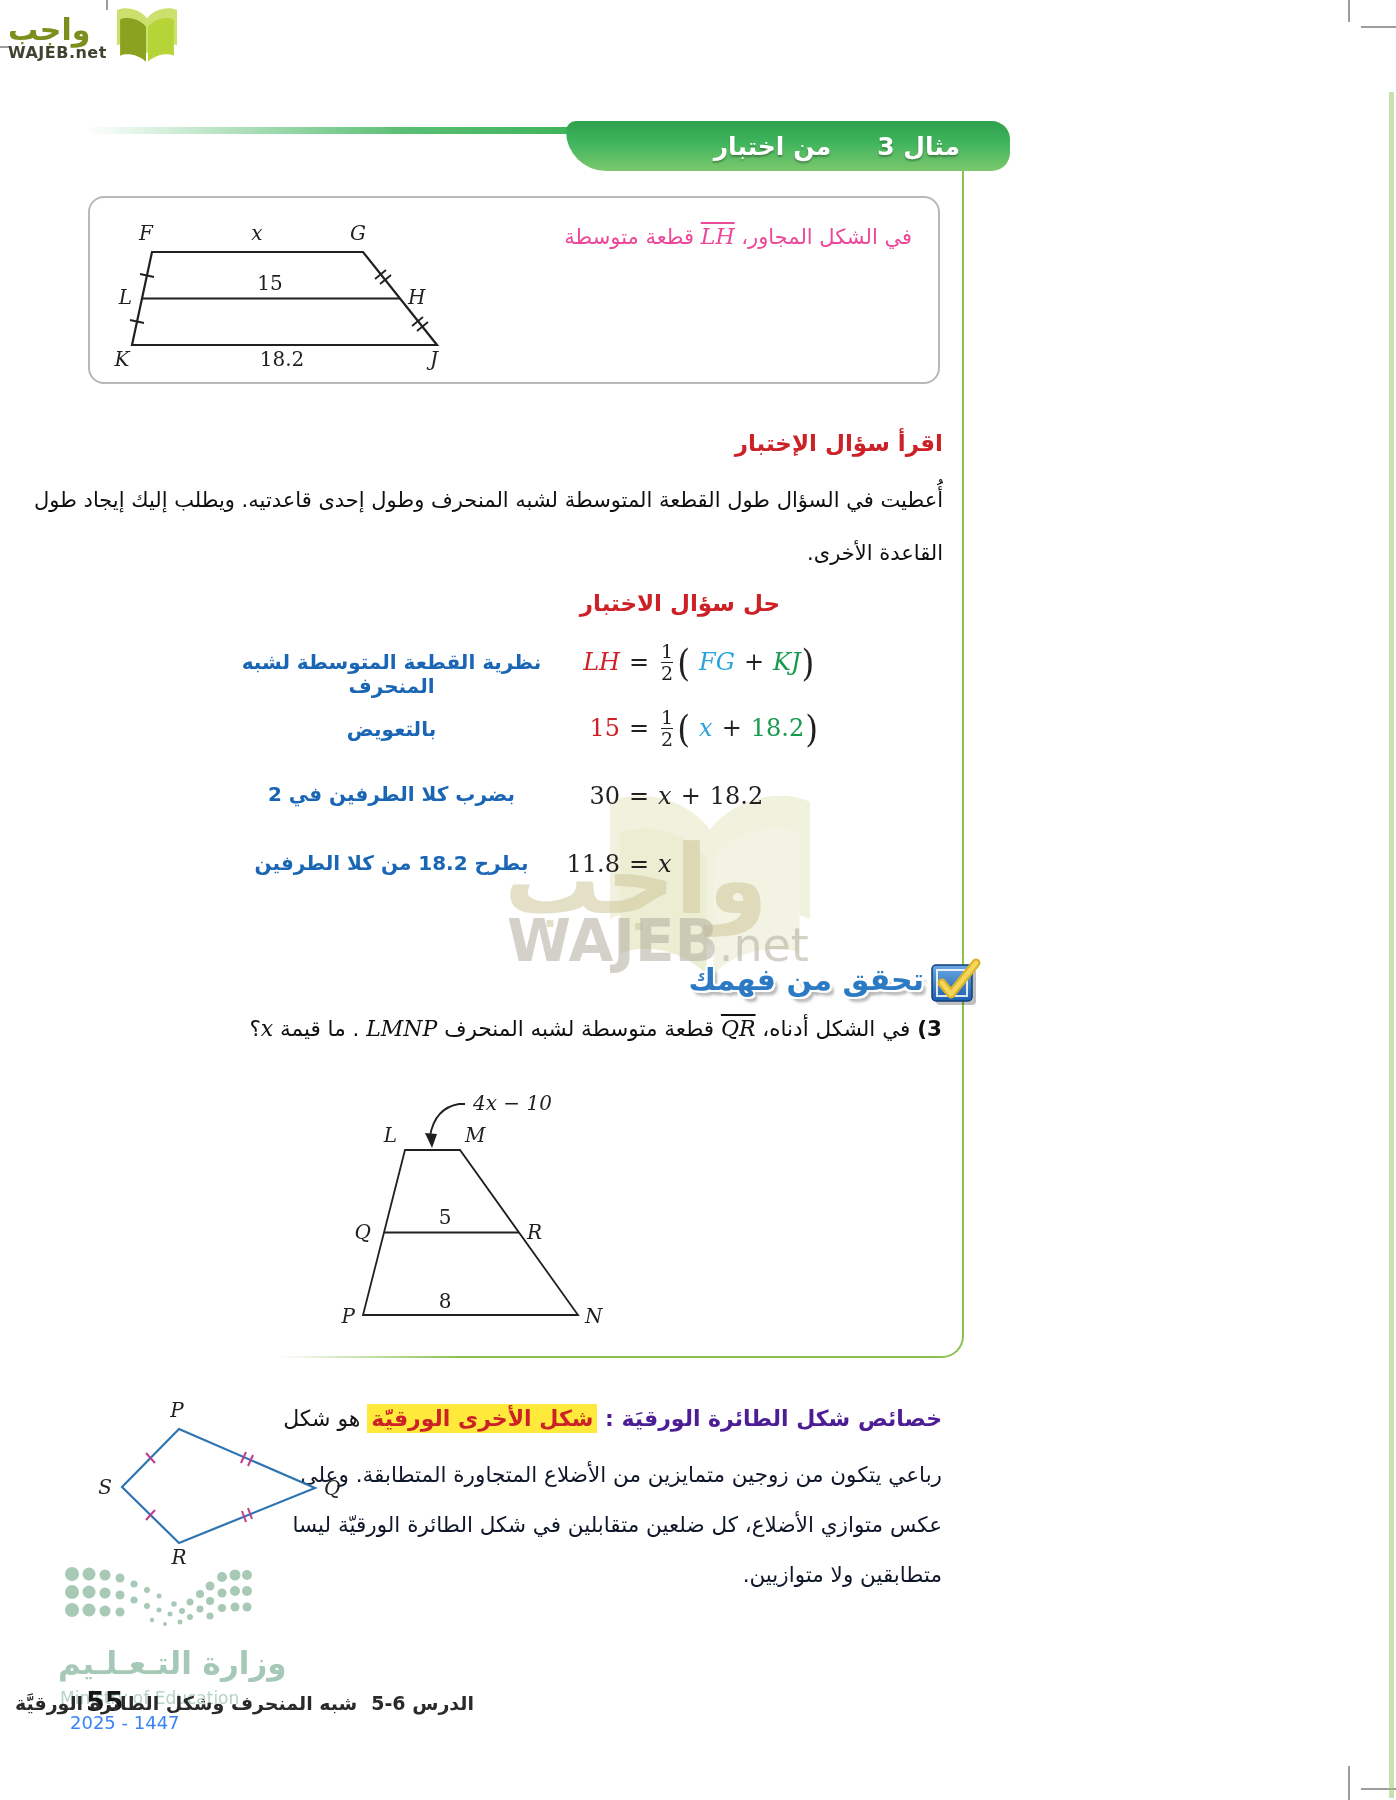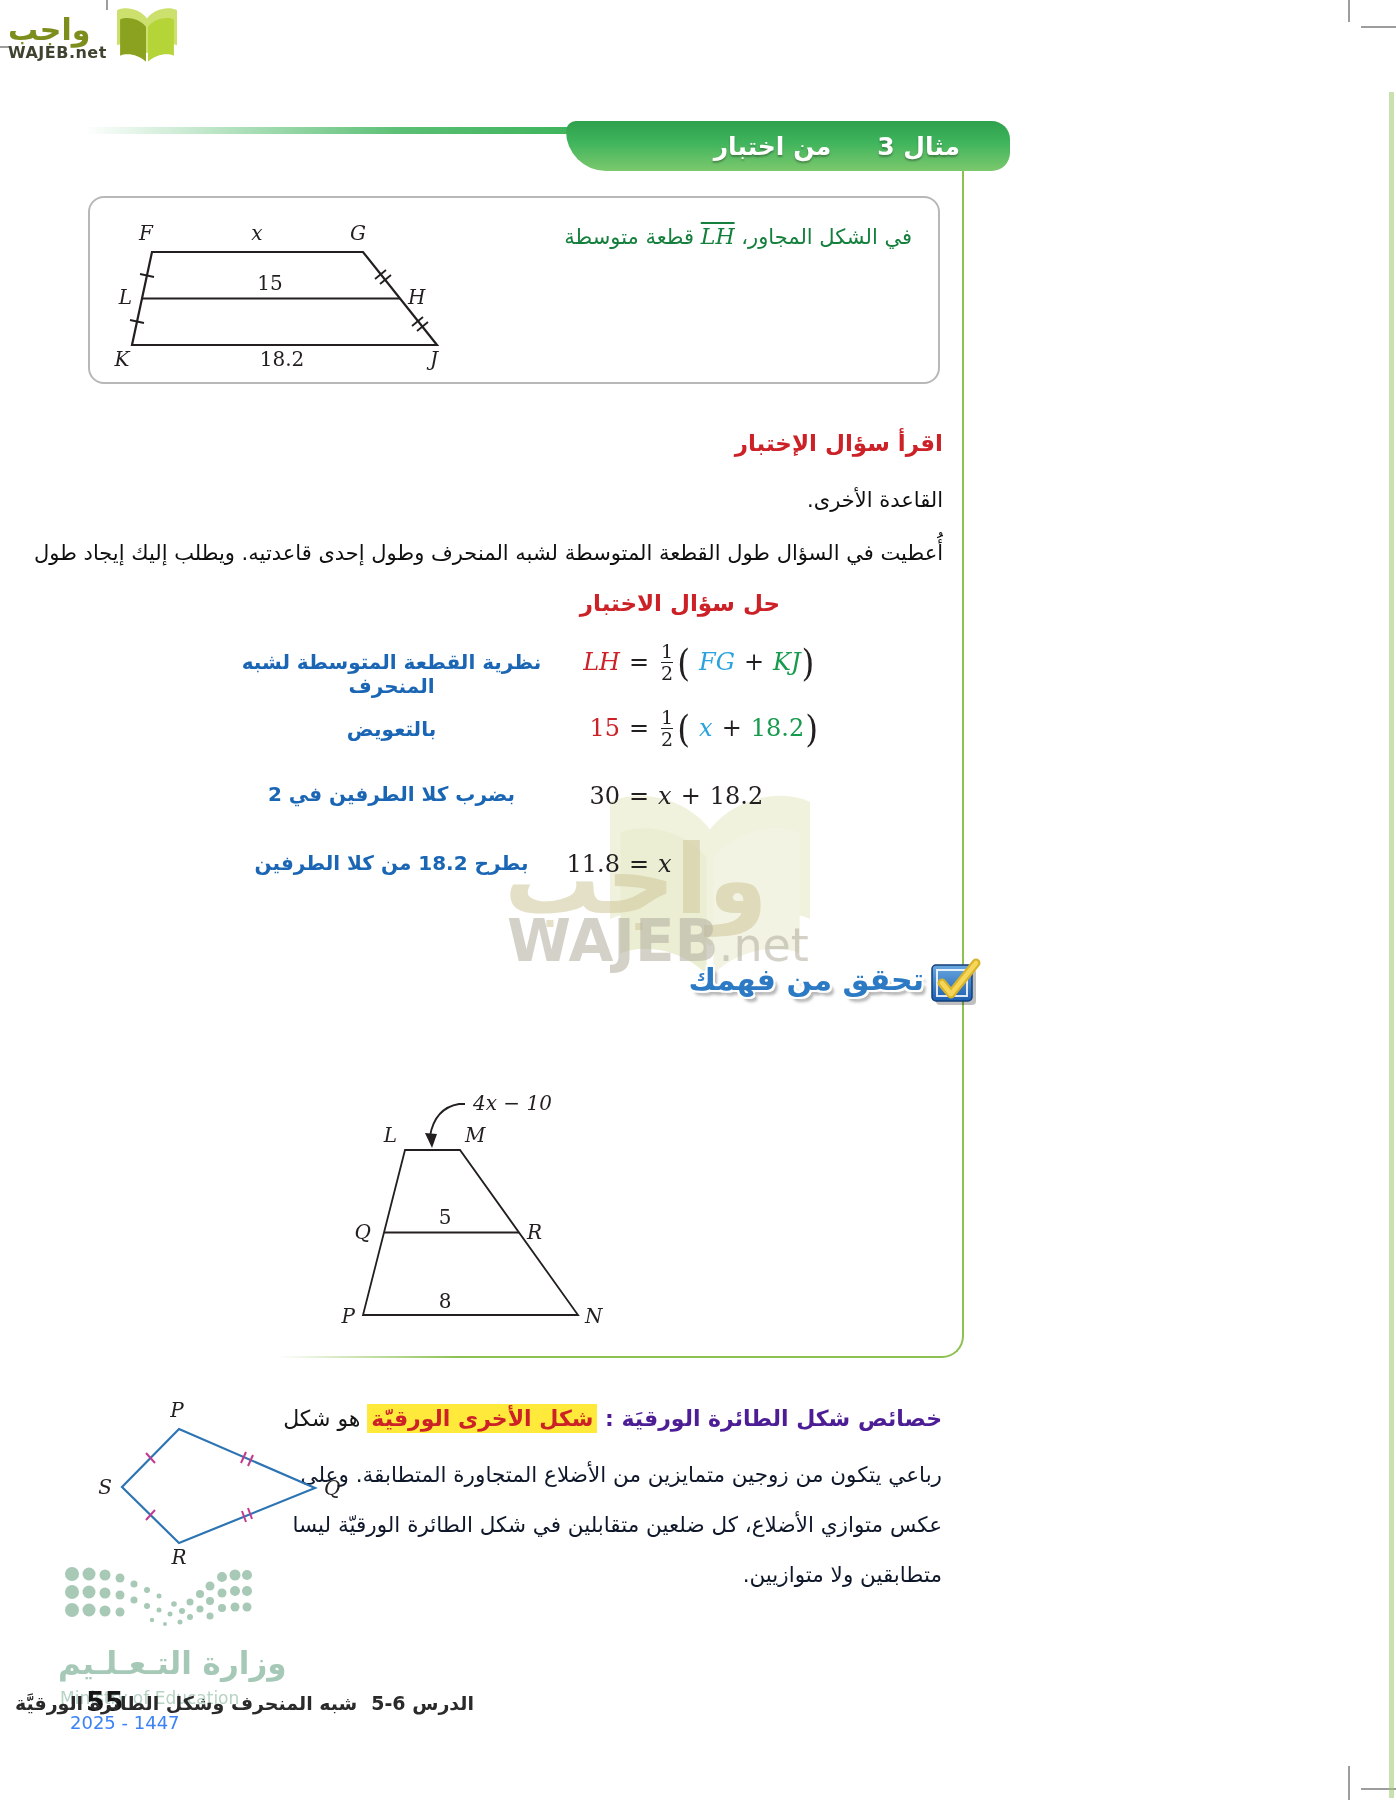--- a/index.html
+++ b/index.html
@@ -33,21 +33,21 @@
          background:linear-gradient(90deg,rgba(62,180,92,0) 0%,rgba(62,180,92,.85) 65%,#3eb45c 100%);}
   #bannerTab{left:566px;top:121px;width:444px;height:50px;
          background:linear-gradient(180deg,#2fa04c 0%,#3eb45c 42%,#7cc86d 100%);
          border-radius:12px 22px 22px 48px;
          display:flex;direction:rtl;align-items:center;gap:46px;padding-right:50px;box-sizing:border-box;}
   #bannerTab span{color:#fff;font-weight:bold;font-size:25px;text-shadow:0 2px 2px rgba(0,0,0,.3);}
 
   
   #qbox{left:88px;top:196px;width:852px;height:188px;background:#fff;
         border:2px solid #b8b8b8;border-radius:16px;box-sizing:border-box;}
-  #qtext{right:26px;top:12px;width:430px;font-size:21px;line-height:2.45;color:#15803d;}
+  #qtext{right:26px;top:12px;width:430px;font-size:21px;line-height:2.45;color:#ec4899;}
   #qtext .mvar{font-family:"DejaVu Serif",serif;font-style:italic;font-size:22px;}
 
   svg text{font-family:"DejaVu Serif",serif;font-style:italic;font-size:20px;fill:#231f20;}
   svg text.num{font-style:normal;}
 
   .redhead{font-size:23px;font-weight:bold;color:#cb2127;}
 
   #para{left:95px;top:474px;width:848px;font-size:21px;color:#0f0f0f;}
   #para .line{height:53px;line-height:53px;}
 
@@ -172,22 +172,22 @@
         <text x="332" y="160" text-anchor="middle">J</text>
       </svg>
     </div>
     <div id="qtext" class="abs rtl">
       <div class="nowrap"><span>في الشكل المجاور، </span><span class="mvar ol">LH</span><span> قطعة متوسطة</span></div>
     </div>
   </div>
 
   <div class="abs rtl redhead" style="left:400px;top:430px;width:543px">اقرأ سؤال الإختبار</div>
   <div id="para" class="abs rtl">
+    <div class="line nowrap">أُعطيت في السؤال طول القطعة المتوسطة لشبه المنحرف وطول إحدى قاعدتيه. ويطلب إليك إيجاد طول</div>
     <div class="line nowrap">القاعدة الأخرى.</div>
-    <div class="line nowrap">أُعطيت في السؤال طول القطعة المتوسطة لشبه المنحرف وطول إحدى قاعدتيه. ويطلب إليك إيجاد طول</div>
   </div>
 
   <div class="abs rtl redhead" style="left:340px;top:590px;width:440px">حل سؤال الاختبار</div>
 
   <div class="eqrow" style="top:634px;height:56px">
     <span class="lhs red it">LH</span>
     <span class="sign">=</span>
     <span class="frac">
         <span class="num">1</span>
         <span class="den">2</span>
@@ -241,20 +241,23 @@
       </defs>
       <rect x="6" y="13" width="40" height="36" rx="4" fill="rgba(0,0,0,0.25)"></rect>
       <rect x="2" y="9" width="40" height="36" rx="4" fill="url(#cbg)" stroke="#123f7c" stroke-width="1.5"></rect>
       <rect x="7" y="14" width="30" height="26" fill="none" stroke="rgba(255,255,255,0.85)" stroke-width="2"></rect>
       <path d="M12,27 L21,38 L46,7" fill="none" stroke="#d9b32a" stroke-width="9" stroke-linecap="round" stroke-linejoin="round"></path>
       <path d="M12,27 L21,38 L46,7" fill="none" stroke="#f5d659" stroke-width="4.5" stroke-linecap="round" stroke-linejoin="round"></path>
     </svg>
   </div>
   <div id="checkTitle" class="abs rtl">تحقق من فهمك</div>
 
+  <div id="prob3" class="abs rtl nowrap">
+    <span class="bold">3)</span><span> في الشكل أدناه، </span><span class="mvar ol">QR</span><span> قطعة متوسطة لشبه المنحرف </span><span class="mvar">LMNP</span><span> . ما قيمة </span><span class="mvar">x</span><span>؟</span>
+  </div>
 
   <div class="abs" style="left:335px;top:1080px">
     <svg width="280" height="250" viewBox="0 0 280 250">
       <g stroke="#231f20" stroke-width="1.8" fill="none">
         <polygon points="70,70 125,70 243,235 28,235"></polygon>
         <line x1="49" y1="152.5" x2="184" y2="152.5"></line>
         <path d="M130,24 h-6 q-24,4 -29,32"></path>
       </g>
       <polygon points="90,53 97,68 102,54" fill="#231f20"></polygon>
       <text x="62" y="62" text-anchor="end">L</text>

